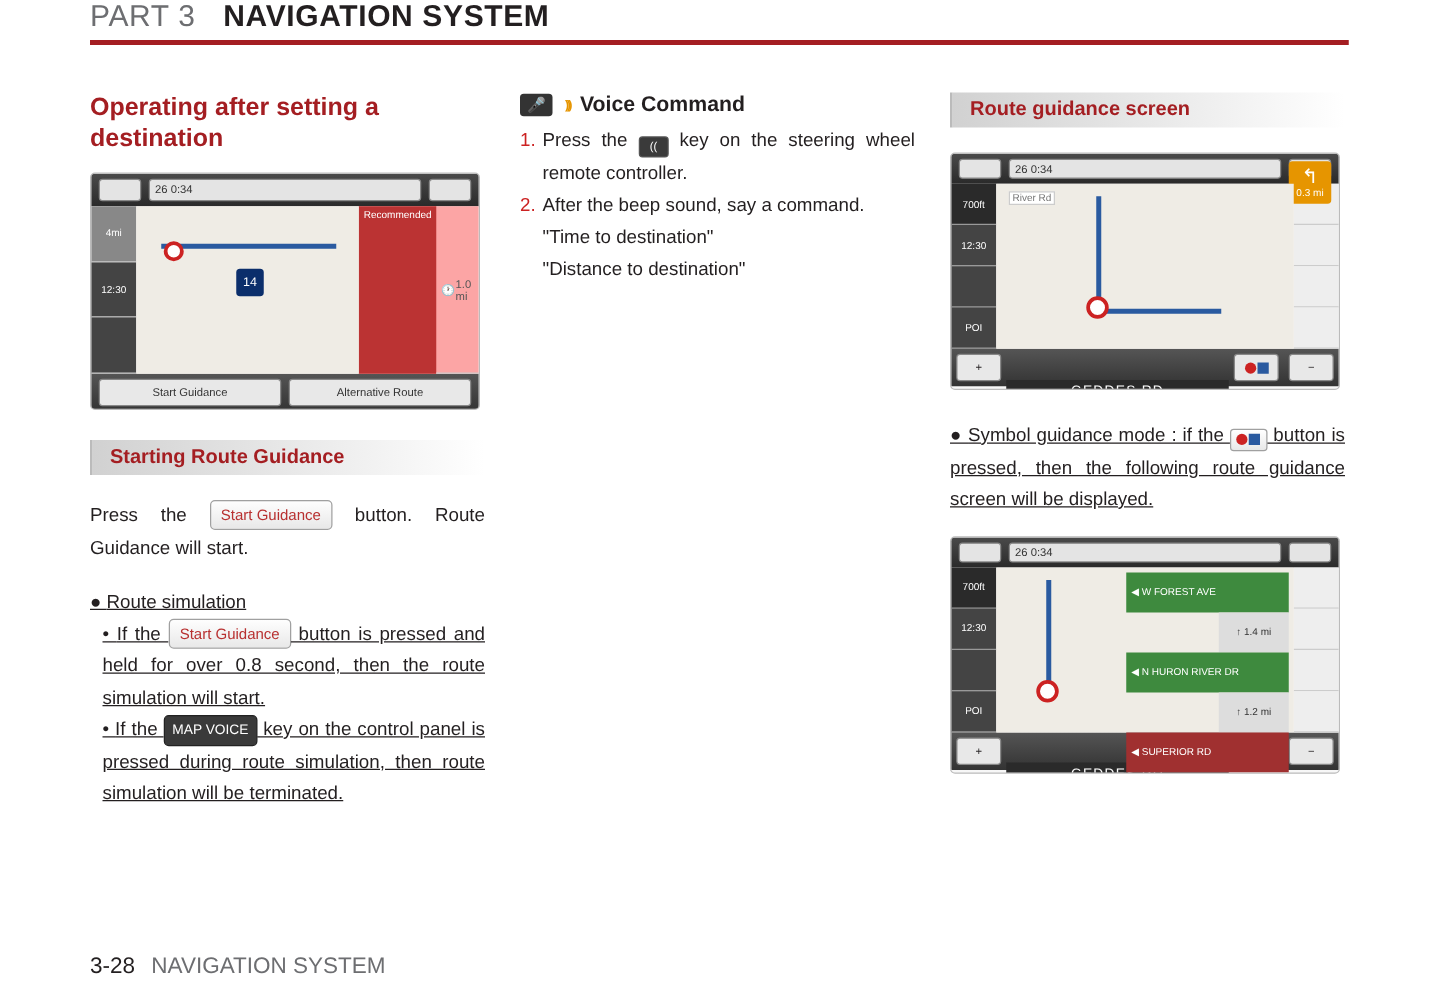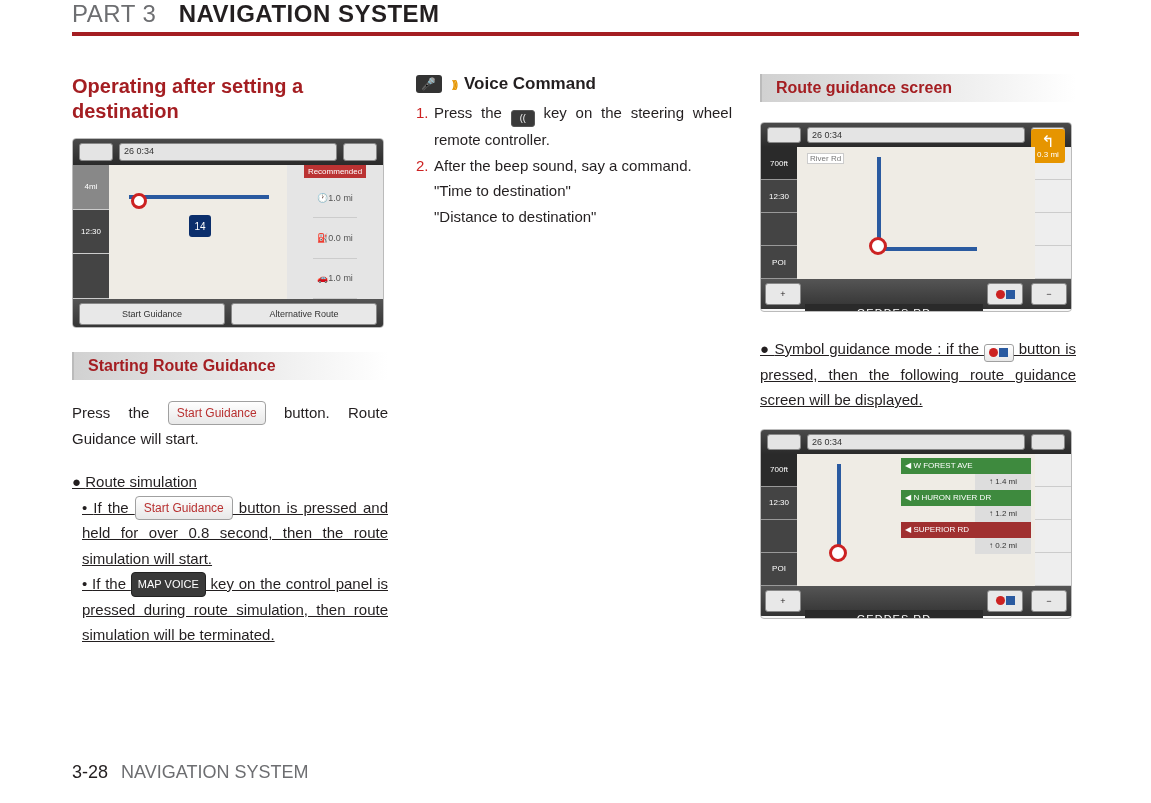--- a/index.html
+++ b/index.html
@@ -70,21 +70,21 @@
   .ss1 .top .st{ background:#e4e4e4; border:1px solid #888; border-radius:3px; height:18px; width:34px;}
   .ss1 .top .wide{flex:1;}
   .ss1 .body{ display:flex; height:134px;}
   .ss1 .body .left{ width:36px; background:#eee; display:flex; flex-direction:column;}
   .ss1 .body .left div{flex:1; border-bottom:1px solid #ccc; display:flex; align-items:center; justify-content:center; font-size:8px; color:#fff; background:#444;}
   .ss1 .body .left div:first-child{background:#888;}
   .ss1 .body .map{ flex:1; background:#efece5; position:relative;}
   .ss1 .body .map .route{ position:absolute; left:20px; top:30px; width:140px; height:4px; background:#2a5aa0;}
   .ss1 .body .map .shield{ position:absolute; left:80px; top:50px; width:22px; height:22px; background:#0b2e6b; border-radius:3px; color:#fff; font-size:10px; display:flex; align-items:center; justify-content:center;}
   .ss1 .body .map .pin{ position:absolute; left:22px; top:28px; width:16px; height:16px; border:3px solid #c22; border-radius:50%; background:#fff;}
-  .ss1 .body .right{ width:96px; background:#e5e5e5; display:flex; flex-direction:column;align-items:center;}
+  .ss1 .body .right{ width:96px; background:#fca5a5; display:flex; flex-direction:row;}
   .ss1 .body .right .hdr{ background:#b33; color:#fff; font-size:8px; padding:2px 4px;}
   .ss1 .body .right .row{flex:1; border-bottom:1px solid #ccc; display:flex; align-items:center; justify-content:space-between; padding:0 4px; font-size:9px; color:#555;}
   .ss1 .bottom{ height:30px; background:linear-gradient(#555,#333); display:flex; gap:6px; padding:4px 6px;}
   .ss1 .bottom .btn{ flex:1; background:#e8e8e8; border:1px solid #888; border-radius:3px; font-size:9px; display:flex; align-items:center; justify-content:center; color:#333;}
   
   .ss2 .top { height:24px; background:linear-gradient(#4a4a4a,#2a2a2a); display:flex; align-items:center; gap:6px; padding:0 6px;}
   .ss2 .top .st{ background:#e4e4e4; border:1px solid #888; border-radius:3px; height:16px; width:34px;}
   .ss2 .top .wide{flex:1;}
   .ss2 .top .turn{ background:#e69500; width:34px; height:34px; position:absolute; right:6px; top:6px; border-radius:3px; display:flex; flex-direction:column; align-items:center; justify-content:center; color:#fff; font-size:8px;}
   .ss2 .top .turn .arrow{ font-size:16px; line-height:1;}
@@ -97,21 +97,21 @@
   .ss2 .body .map .route2{position:absolute; left:80px; top:100px; width:100px; height:4px; background:#2a5aa0;}
   .ss2 .body .map .pin{position:absolute; left:72px; top:90px; width:18px; height:18px; border:3px solid #c22; border-radius:50%; background:#fff;}
   .ss2 .body .map .label{position:absolute; top:6px; left:10px; font-size:8px; color:#777; background:#fff; padding:0 2px; border:1px solid #ccc;}
   .ss2 .body .right{ width:36px; display:flex; flex-direction:column;}
   .ss2 .body .right div{flex:1; border-bottom:1px solid #ccc; background:#eee;}
   .ss2 .bottom{ height:30px; background:linear-gradient(#555,#333); display:flex; align-items:center;}
   .ss2 .bottom .smbtn{ width:36px; height:22px; margin:0 4px; background:#e8e8e8; border:1px solid #888; border-radius:3px; font-size:9px; display:flex; align-items:center; justify-content:center;}
   .ss2 .bottom .road{ flex:1; background:#2a2a2a; color:#fff; text-align:center; font-size:11px; padding:3px 0; letter-spacing:1px;margin-top:37px;}
   
   .ss2 .listpanel { position:absolute; right:40px; top:28px; width:130px; display:flex; flex-direction:column;}
-  .ss2 .listpanel .lrow{ height:16px; display:flex;}
+  .ss2 .listpanel .lrow{ height:32px; display:flex;}
   .ss2 .listpanel .lrow .nm{ flex:1; color:#fff; font-size:8px; padding:3px 4px; display:flex; align-items:center;}
   .ss2 .listpanel .lrow .nm.green{background:#3e8a3e;}
   .ss2 .listpanel .lrow .nm.red{background:#a03030;}
   .ss2 .listpanel .lrow .dist{ background:#ddd; width:56px; font-size:8px; display:flex; align-items:center; justify-content:center; color:#333;}
 
   p.body-text {
     font-size: 15px;
     line-height: 1.7;
     color: #231f20;
     text-align: justify;

